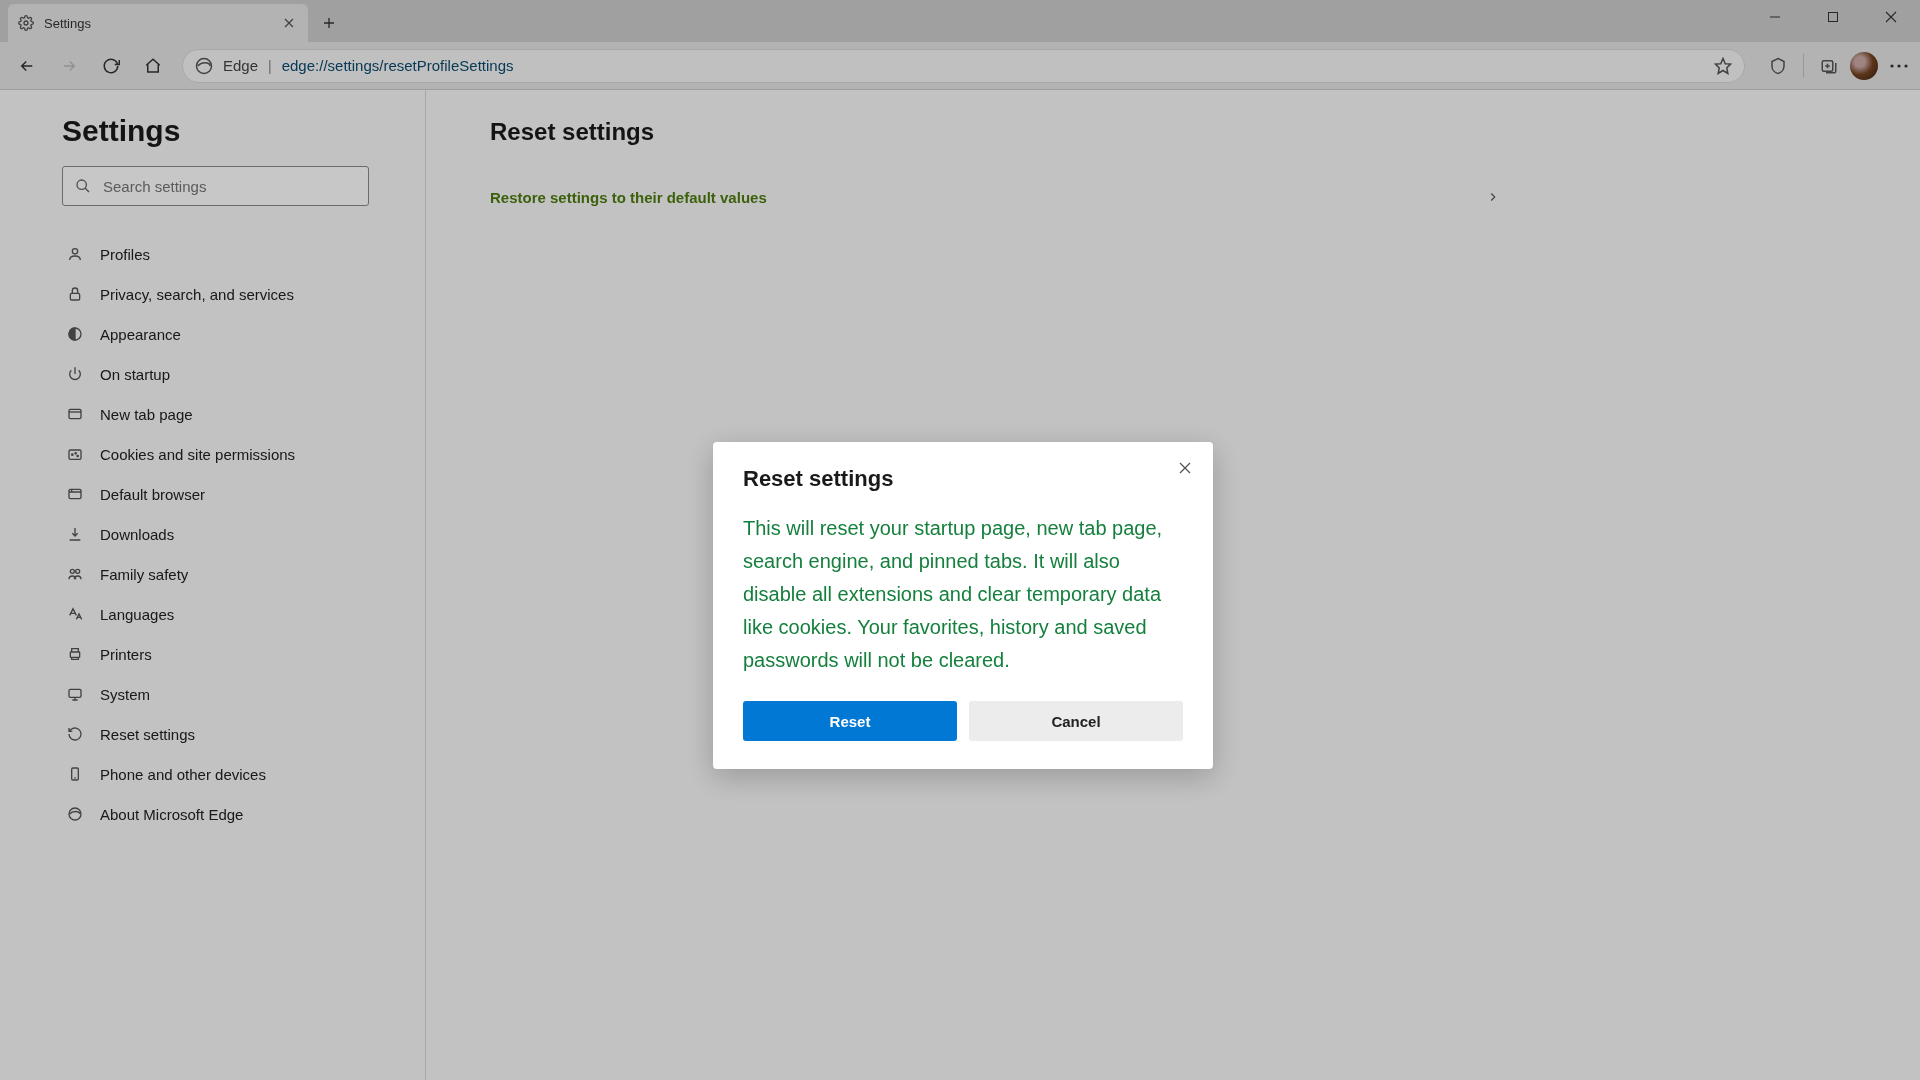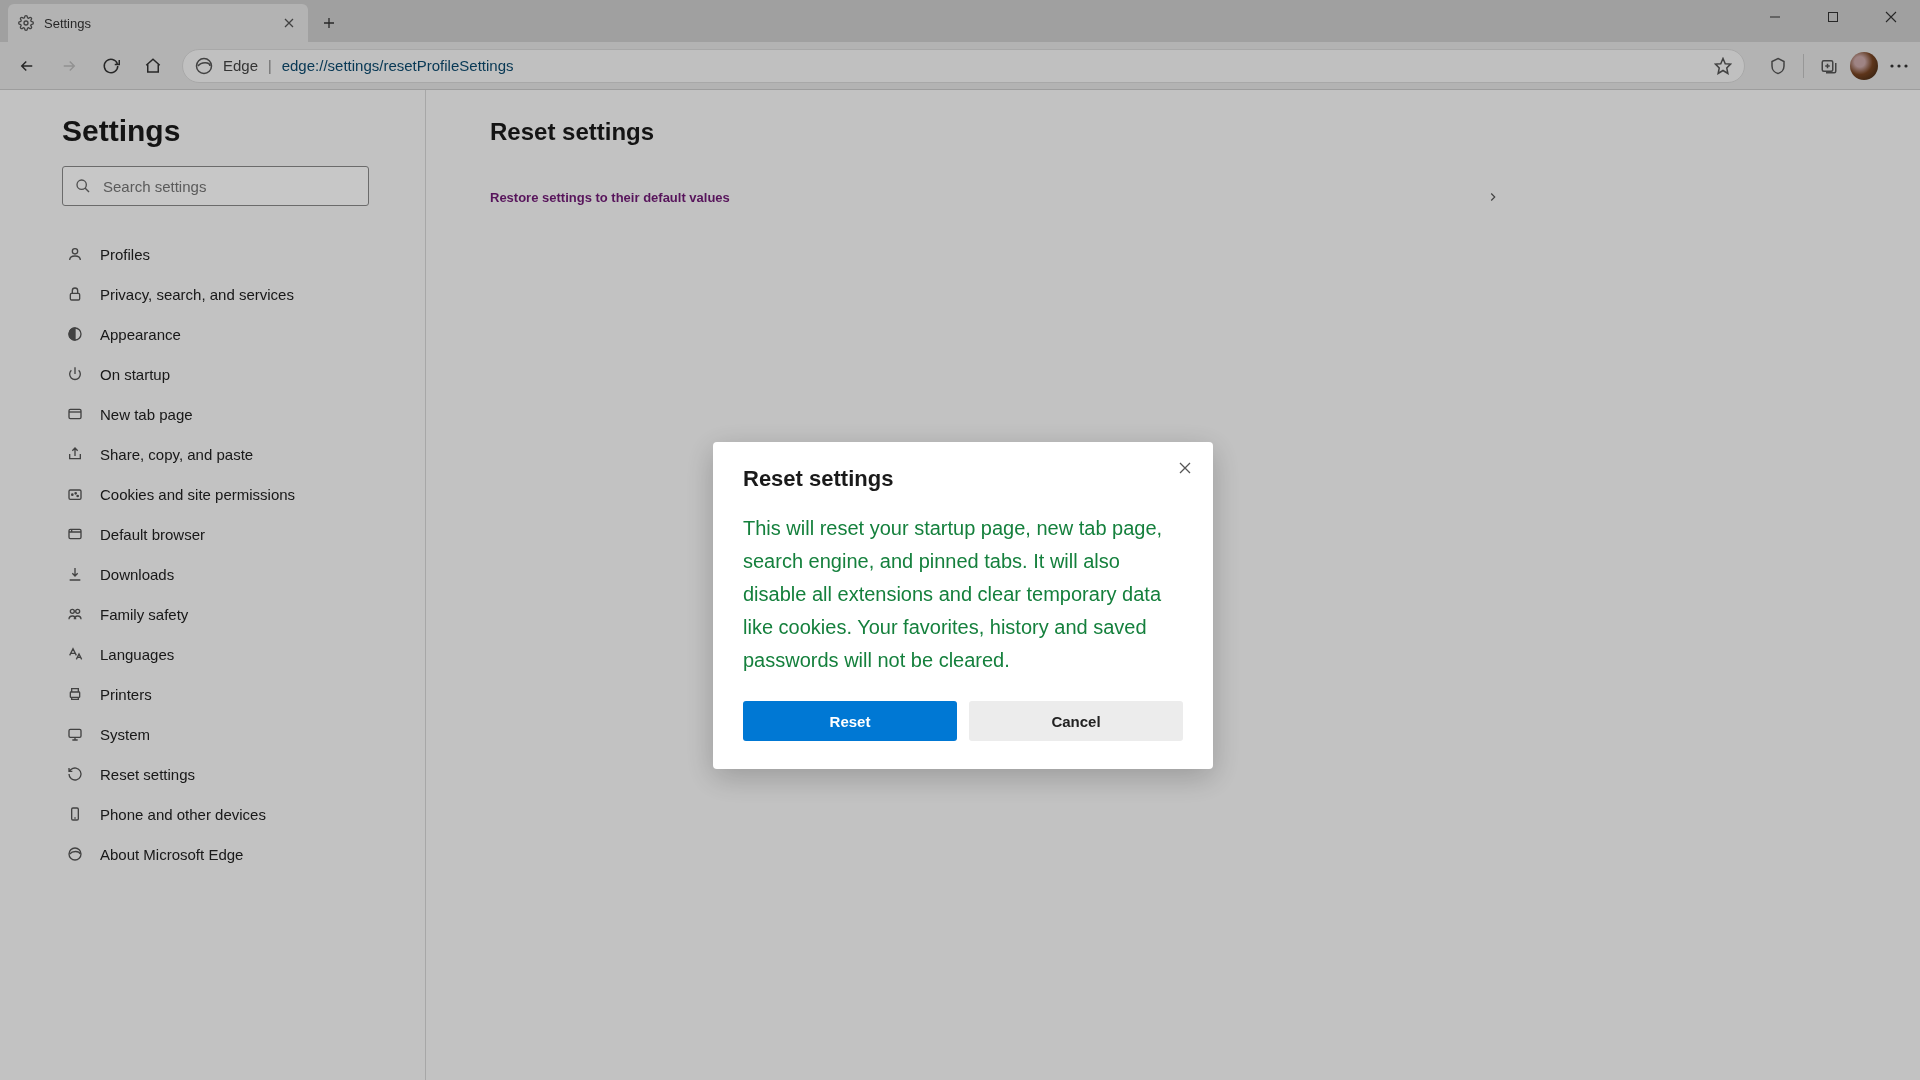--- a/index.html
+++ b/index.html
@@ -155,23 +155,23 @@
     font-size: 24px;
     font-weight: 600;
     margin-bottom: 28px;
     color:#1a1a1a;
   }
   .row-link {
     display:flex;align-items:center;
     justify-content: space-between;
     height: 46px;
     max-width: 1010px;
-    font-size: 13px;
+    font-size: 15px;
     font-weight: 600;
-    color:#701a75;
+    color:#4d7c0f;
   }
 
   
   .dim-overlay {
     position: fixed;
     inset: 0;
     background: rgba(0,0,0,0.22);
     z-index: 50;
   }
 
@@ -386,28 +386,20 @@
             <svg width="16" height="16" viewBox="0 0 24 24" fill="none" stroke="#555" stroke-width="2">
               <rect x="3" y="5" width="18" height="14" rx="2"></rect>
               <path d="M3 9h18"></path>
             </svg>
           </span>
           <span>New tab page</span>
         </div>
         <div class="nav-item">
           <span class="icon">
             <svg width="16" height="16" viewBox="0 0 24 24" fill="none" stroke="#555" stroke-width="2">
-              <path d="M4 12v7h16v-7 M12 3v12 M8 7l4-4 4 4"></path>
-            </svg>
-          </span>
-          <span>Share, copy, and paste</span>
-        </div>
-        <div class="nav-item">
-          <span class="icon">
-            <svg width="16" height="16" viewBox="0 0 24 24" fill="none" stroke="#555" stroke-width="2">
               <rect x="3" y="6" width="18" height="14" rx="2"></rect>
               <circle cx="8" cy="13" r="1" fill="#555"></circle>
               <circle cx="13" cy="11" r="1" fill="#555"></circle>
               <circle cx="16" cy="15" r="1" fill="#555"></circle>
             </svg>
           </span>
           <span>Cookies and site permissions</span>
         </div>
         <div class="nav-item">
           <span class="icon">

